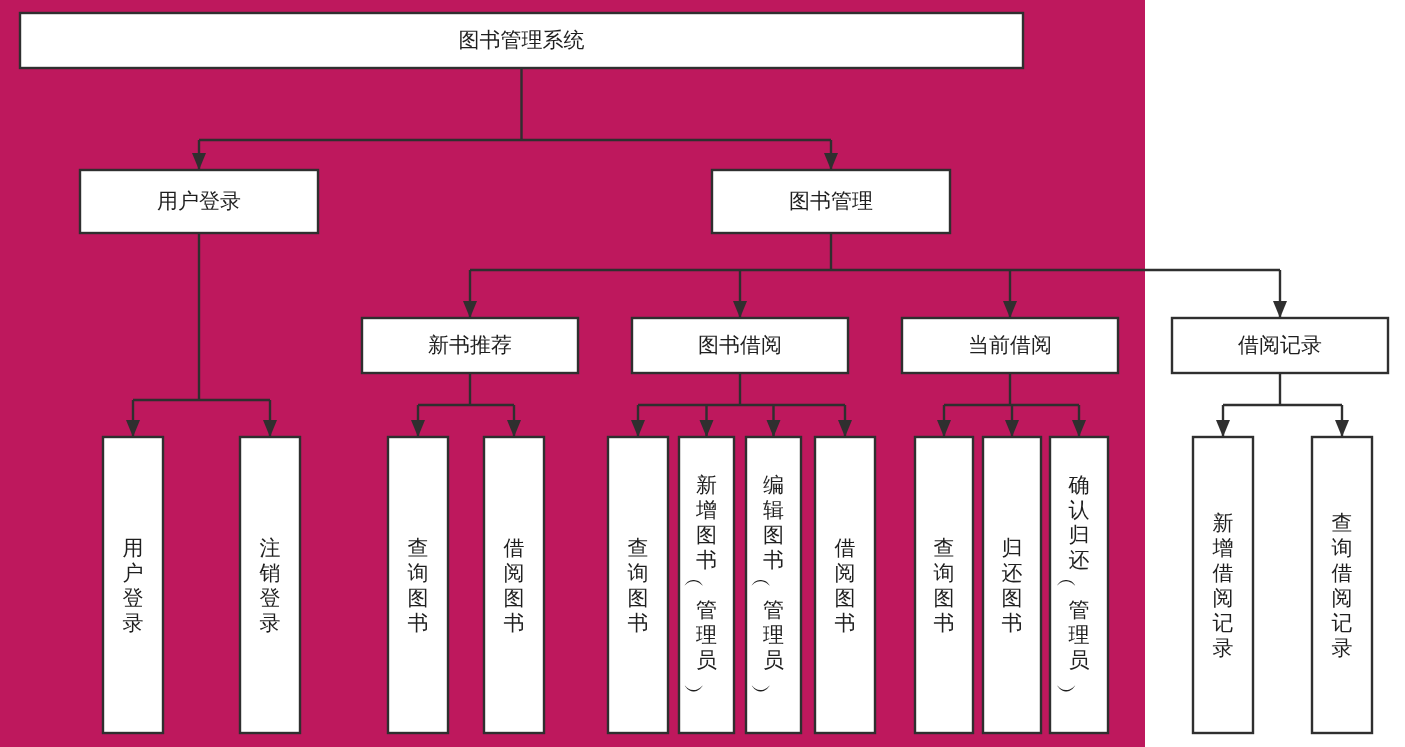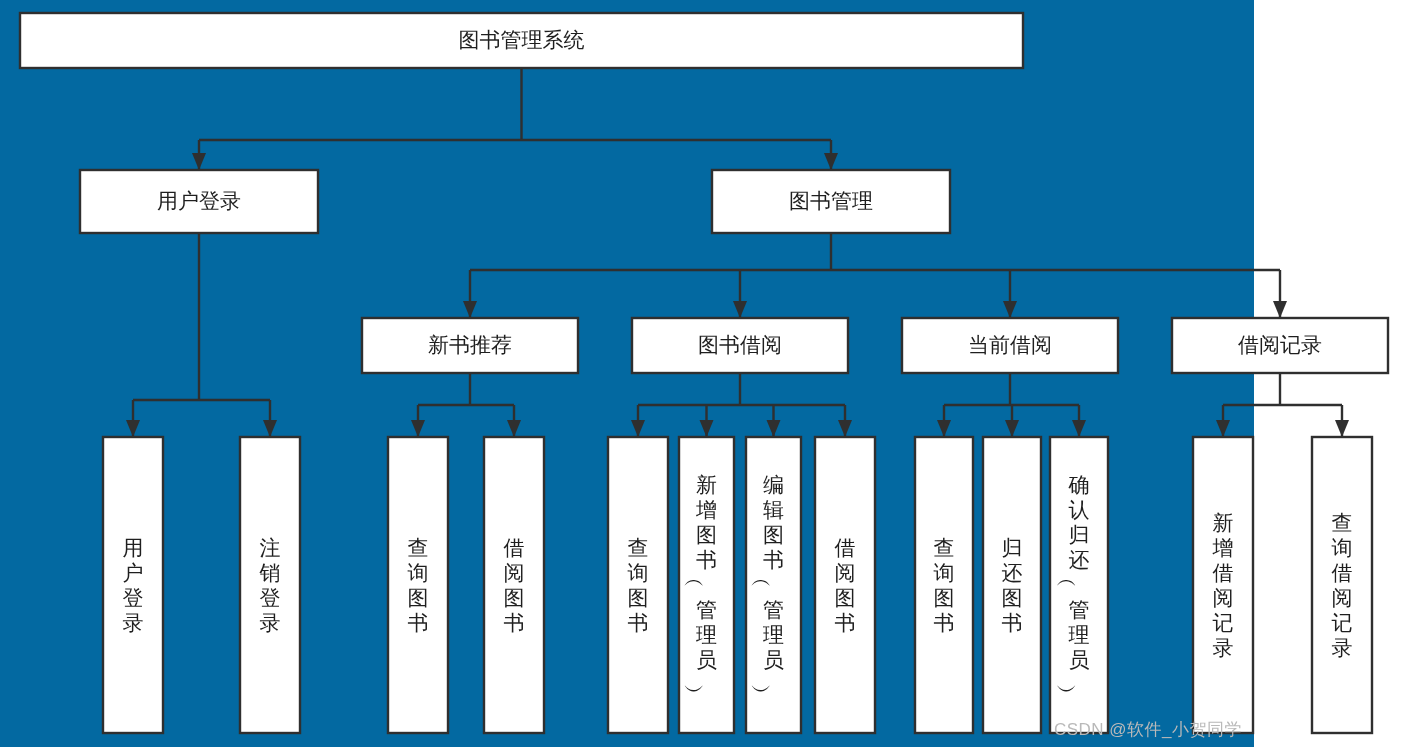--- a/index.html
+++ b/index.html
@@ -8,23 +8,23 @@
     background: #ffffff;
   }
   body {
     width: 1405px;
     height: 747px;
     font-family: "Liberation Sans", "DejaVu Sans", sans-serif;
     overflow: hidden;
   }
   #chart-root {
     position: relative;
-    width: 1254px;
+    width: 1145px;
     height: 747px;
-    background: #0369a1;
+    background: #be185d;
   }
   svg#flow {
     position: absolute;
     left: 0;
     top: 0;
     width: 1405px;
     height: 747px;
     display: block;
   }
   .node-box {
@@ -202,14 +202,13 @@
         <g>
           <rect x="1193" y="437" width="60" height="296" class="node-box"></rect>
           <text x="1223" y="529.5" class="node-label-v"><tspan x="1223" dy="0">新</tspan><tspan x="1223" dy="25">增</tspan><tspan x="1223" dy="25">借</tspan><tspan x="1223" dy="25">阅</tspan><tspan x="1223" dy="25">记</tspan><tspan x="1223" dy="25">录</tspan></text>
         </g>
         <g>
           <rect x="1312" y="437" width="60" height="296" class="node-box"></rect>
           <text x="1342" y="529.5" class="node-label-v"><tspan x="1342" dy="0">查</tspan><tspan x="1342" dy="25">询</tspan><tspan x="1342" dy="25">借</tspan><tspan x="1342" dy="25">阅</tspan><tspan x="1342" dy="25">记</tspan><tspan x="1342" dy="25">录</tspan></text>
         </g>
       </g>
   </svg>
-  <div class="watermark">CSDN @软件_小贺同学</div>
 </div>
 
 </body></html>

